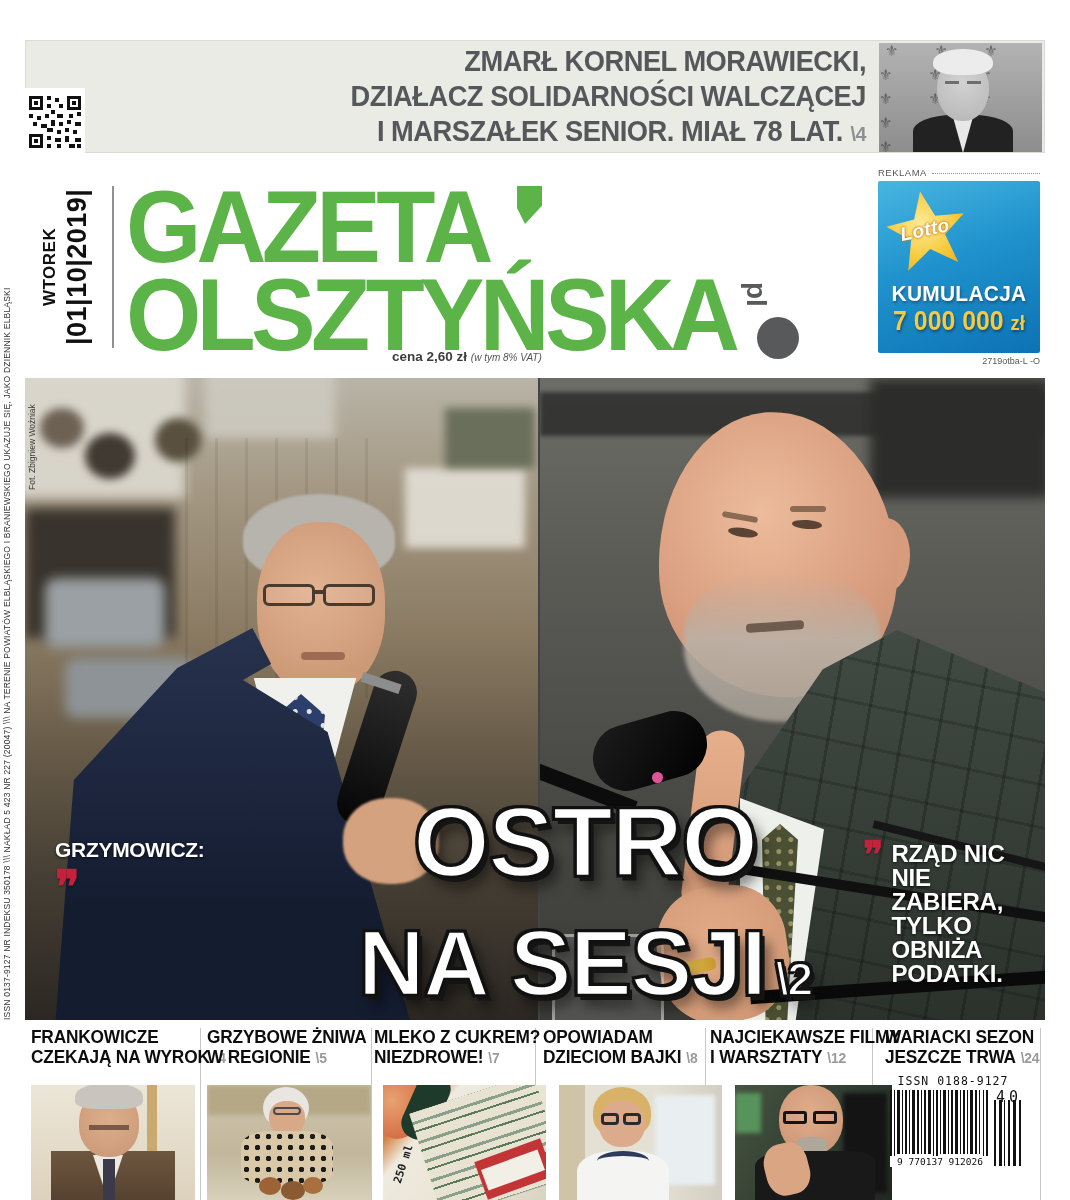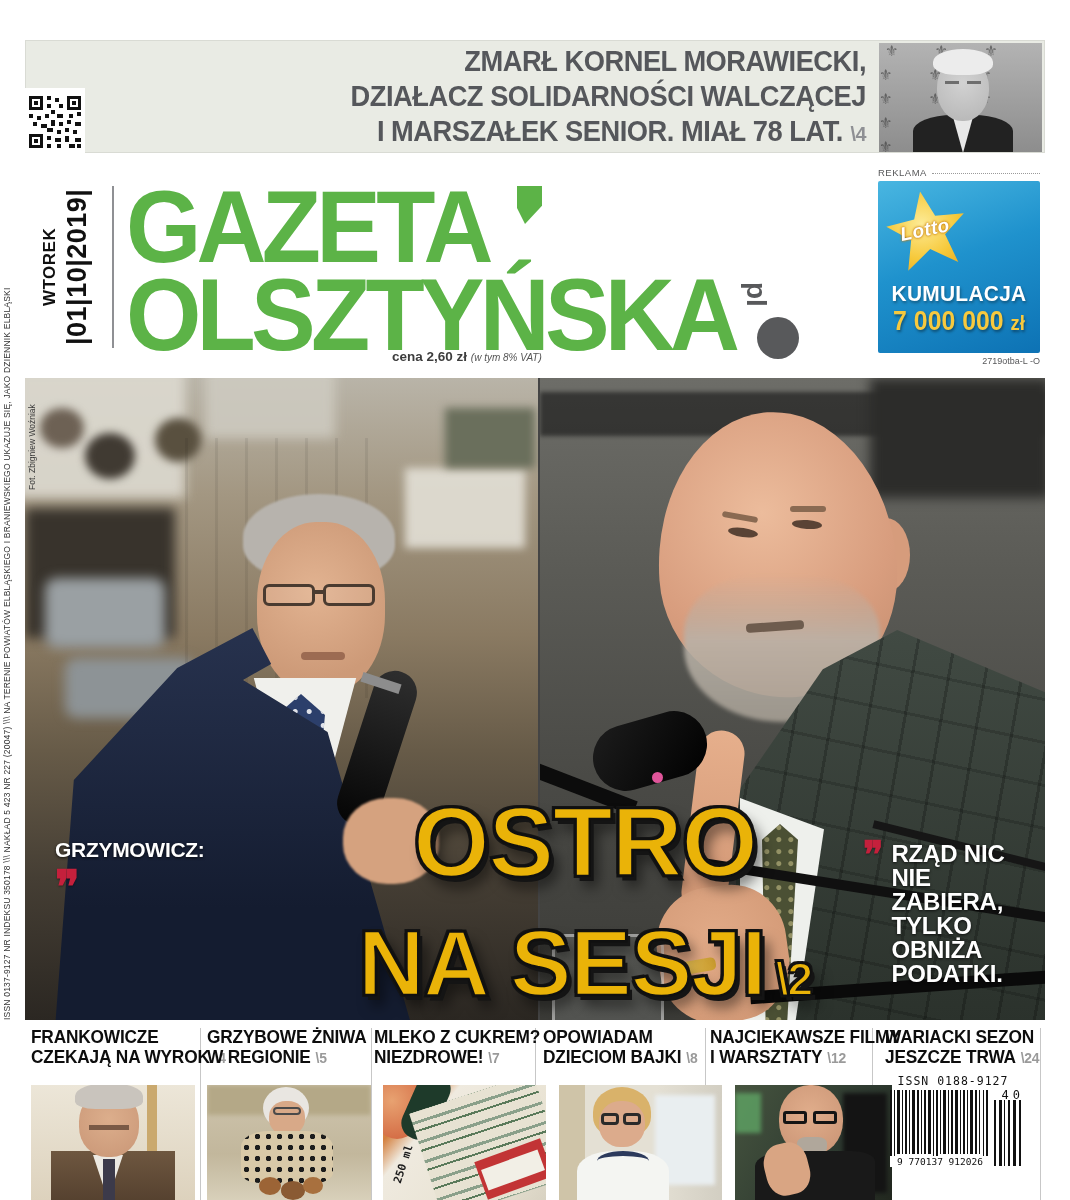--- a/index.html
+++ b/index.html
@@ -94,41 +94,41 @@
     text-shadow:0 1px 2px rgba(0,0,0,.4); }
   .quote-text { color:#fff; font-weight:700; font-size:20px; line-height:26px;
     text-shadow:0 1px 3px rgba(0,0,0,.75); letter-spacing:-.2px; }
   #quote-left { left:30px; top:460px; width:285px; z-index:5; }
   #quote-right { left:838px; top:455px; width:182px; z-index:5; }
   #quote-right .quote-speaker { font-size:19px; line-height:23px; }
   #quote-right .quote-text { font-size:24px; line-height:24px; width:150px; }
   #quote-right .quote-glyph { font-size:38px; }
 
   #headline { left:300px; top:418px; width:520px; text-align:center; z-index:5;
-    color:#eab308; font-weight:900; letter-spacing:-1px;
+    color:#ffffff; font-weight:900; letter-spacing:-1px;
     -webkit-text-stroke:2.5px #101010;
     text-shadow:4px 5px 0 #141414, -2px -2px 0 #141414, 2px -2px 0 #141414, -2px 2px 0 #141414, 8px 11px 14px rgba(0,0,0,.55); }
   #headline .l1 { font-size:98px; line-height:.95; display:block; }
   #headline .l2 { font-size:92px; line-height:.98; display:block;margin-top:29px; }
   #headline .ref { font-size:46px; -webkit-text-stroke:1.8px #101010; margin-left:10px; }
 
   
   .vrule { top:1028px; width:1px; height:172px; background:#c7c7c7; }
   .teaser-title { top:1028px; font-size:18px; font-weight:800; color:#0d0d0d; line-height:19.5px;
     letter-spacing:-.2px; transform:scaleX(.96); transform-origin:left top; white-space:nowrap; z-index:3; }
   .teaser-title .ref { font-size:14.5px; color:#9a9a9a; font-weight:700; margin-left:5px; }
   .tphoto { top:1085px; height:115px; overflow:hidden; }
 
   
   #bc-issn { left:893px; top:1074px; width:120px; text-align:center;
     font-family:"DejaVu Sans Mono", monospace; font-size:11.5px; color:#111; letter-spacing:1px; }
   #bc-digits { position:absolute; left:0; top:66px; width:100px; text-align:center;
     font-family:"DejaVu Sans Mono", monospace; font-size:9.5px; color:#111; background:#fff; }
-  #bc-addon-num { position:absolute; left:104px; top:-2px; width:30px; text-align:right;
-    font-family:"DejaVu Sans Mono", monospace; font-size:12px; color:#111; letter-spacing:4px; }
+  #bc-addon-num { position:absolute; left:104px; top:-2px; width:30px; text-align:center;
+    font-family:"DejaVu Sans Mono", monospace; font-size:15px; color:#111; letter-spacing:4px; }
   #barcode { left:890px; top:1090px; width:136px; height:78px; }
 </style>
 </head>
 <body>
 
 <div id="page">
 
   <div class="abs" id="top-banner">
     <div id="banner-text">
       <div>ZMARŁ KORNEL MORAWIECKI,</div>

